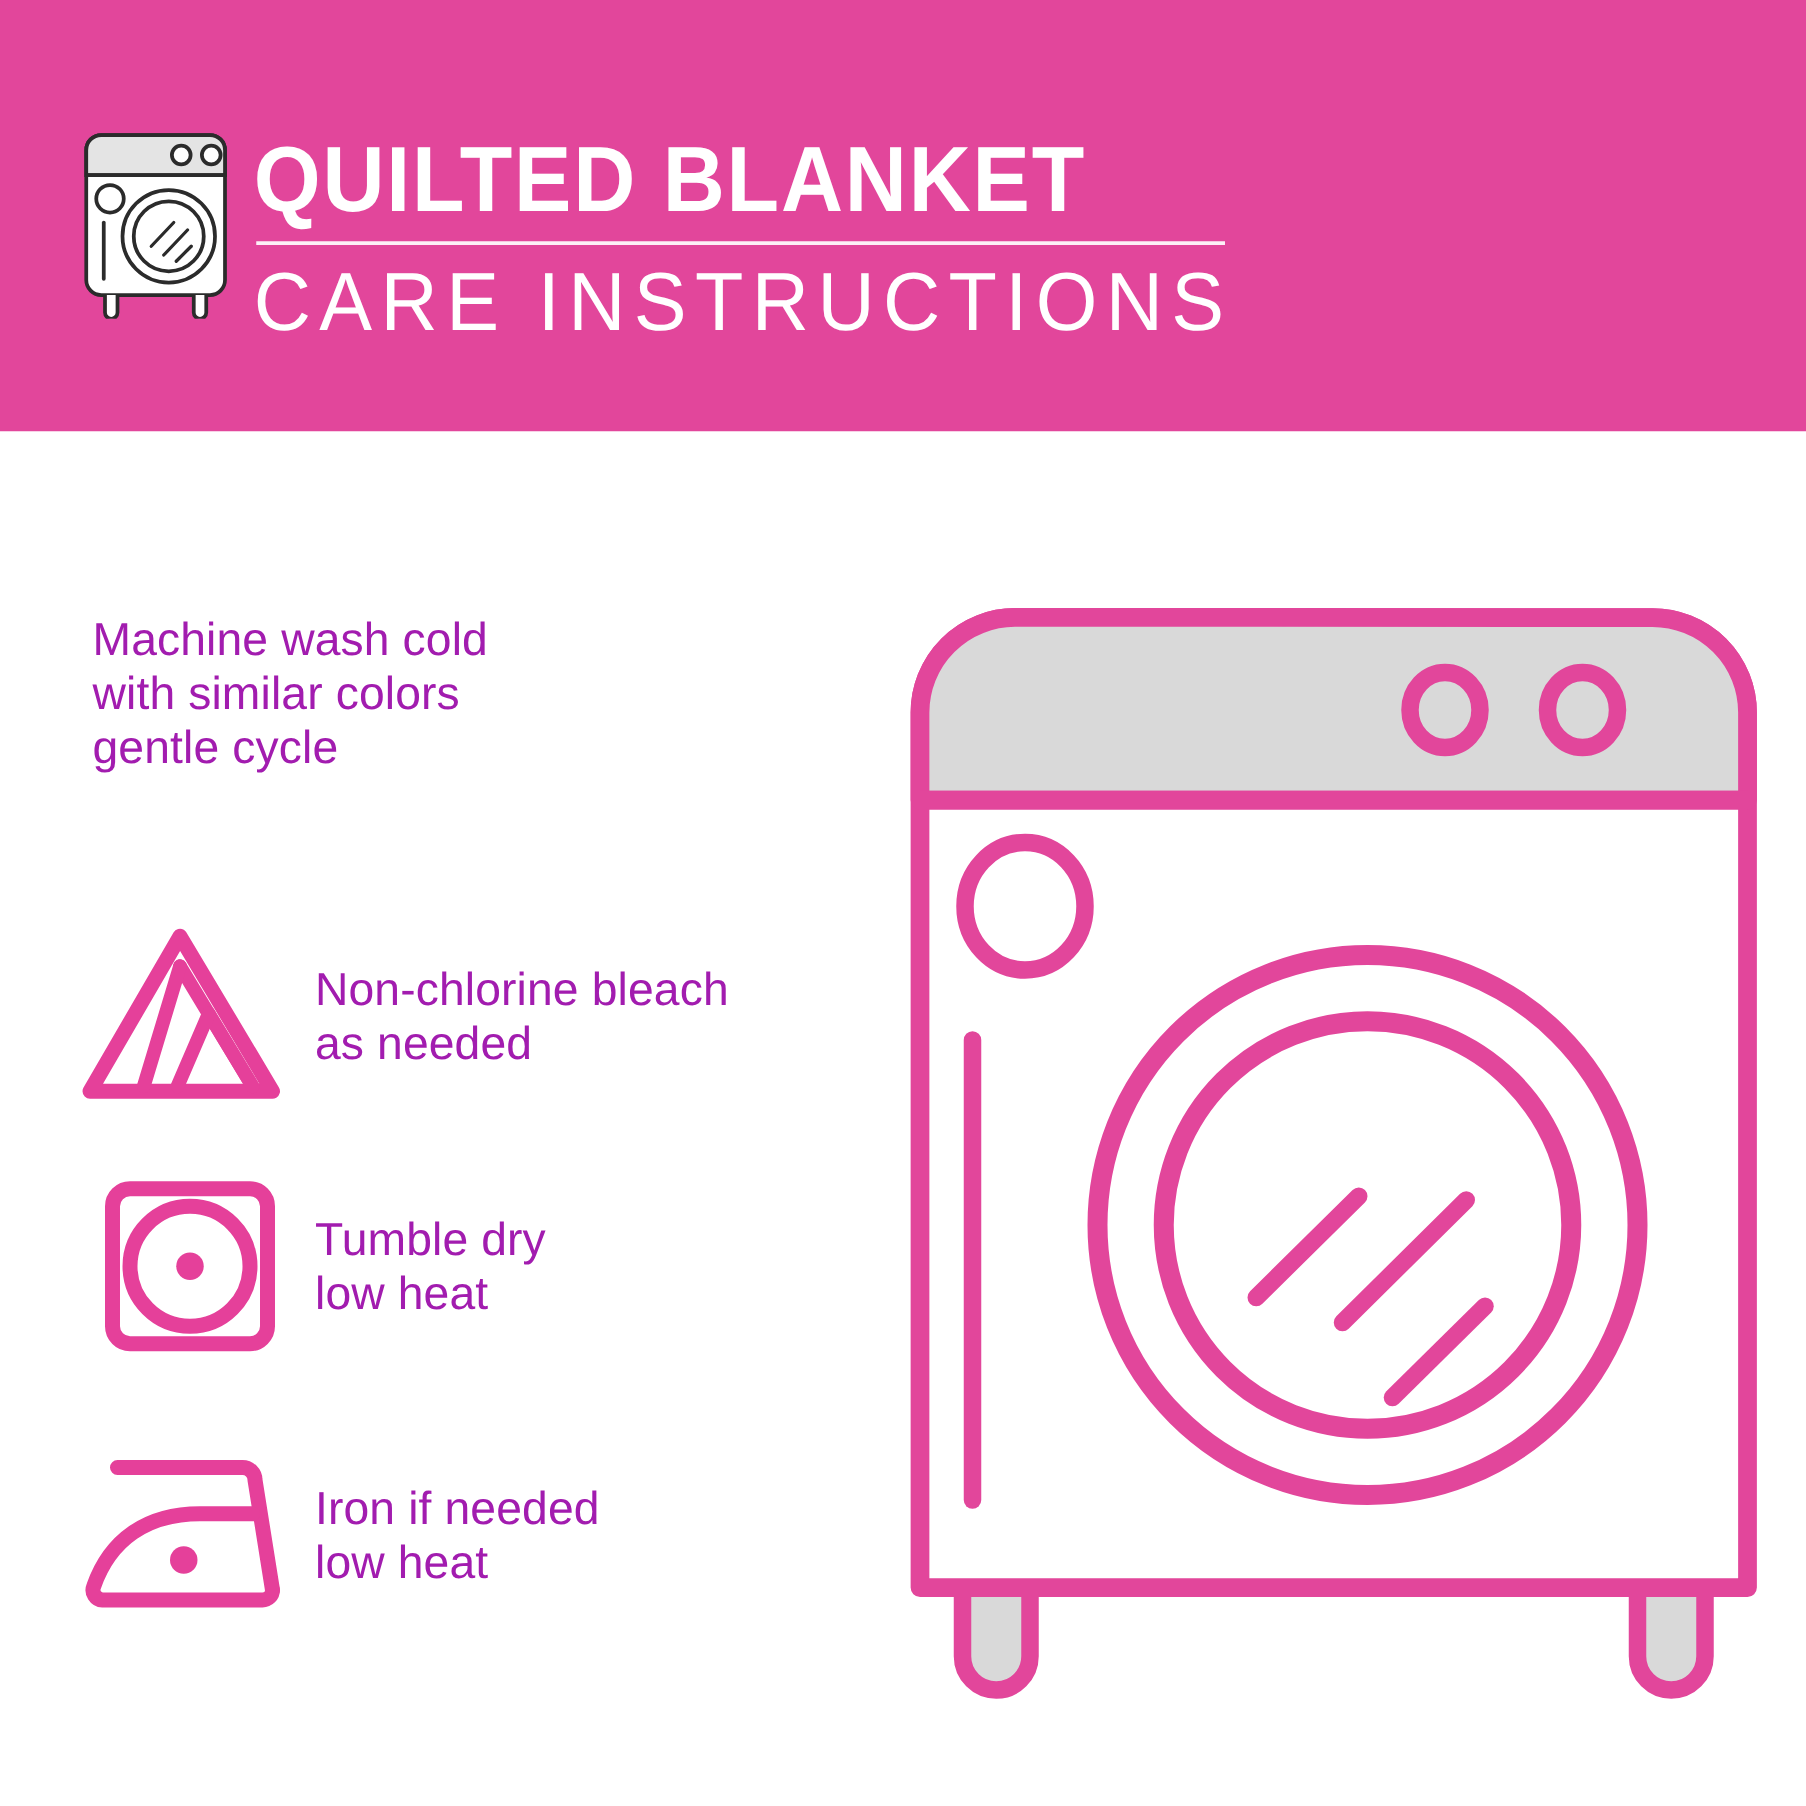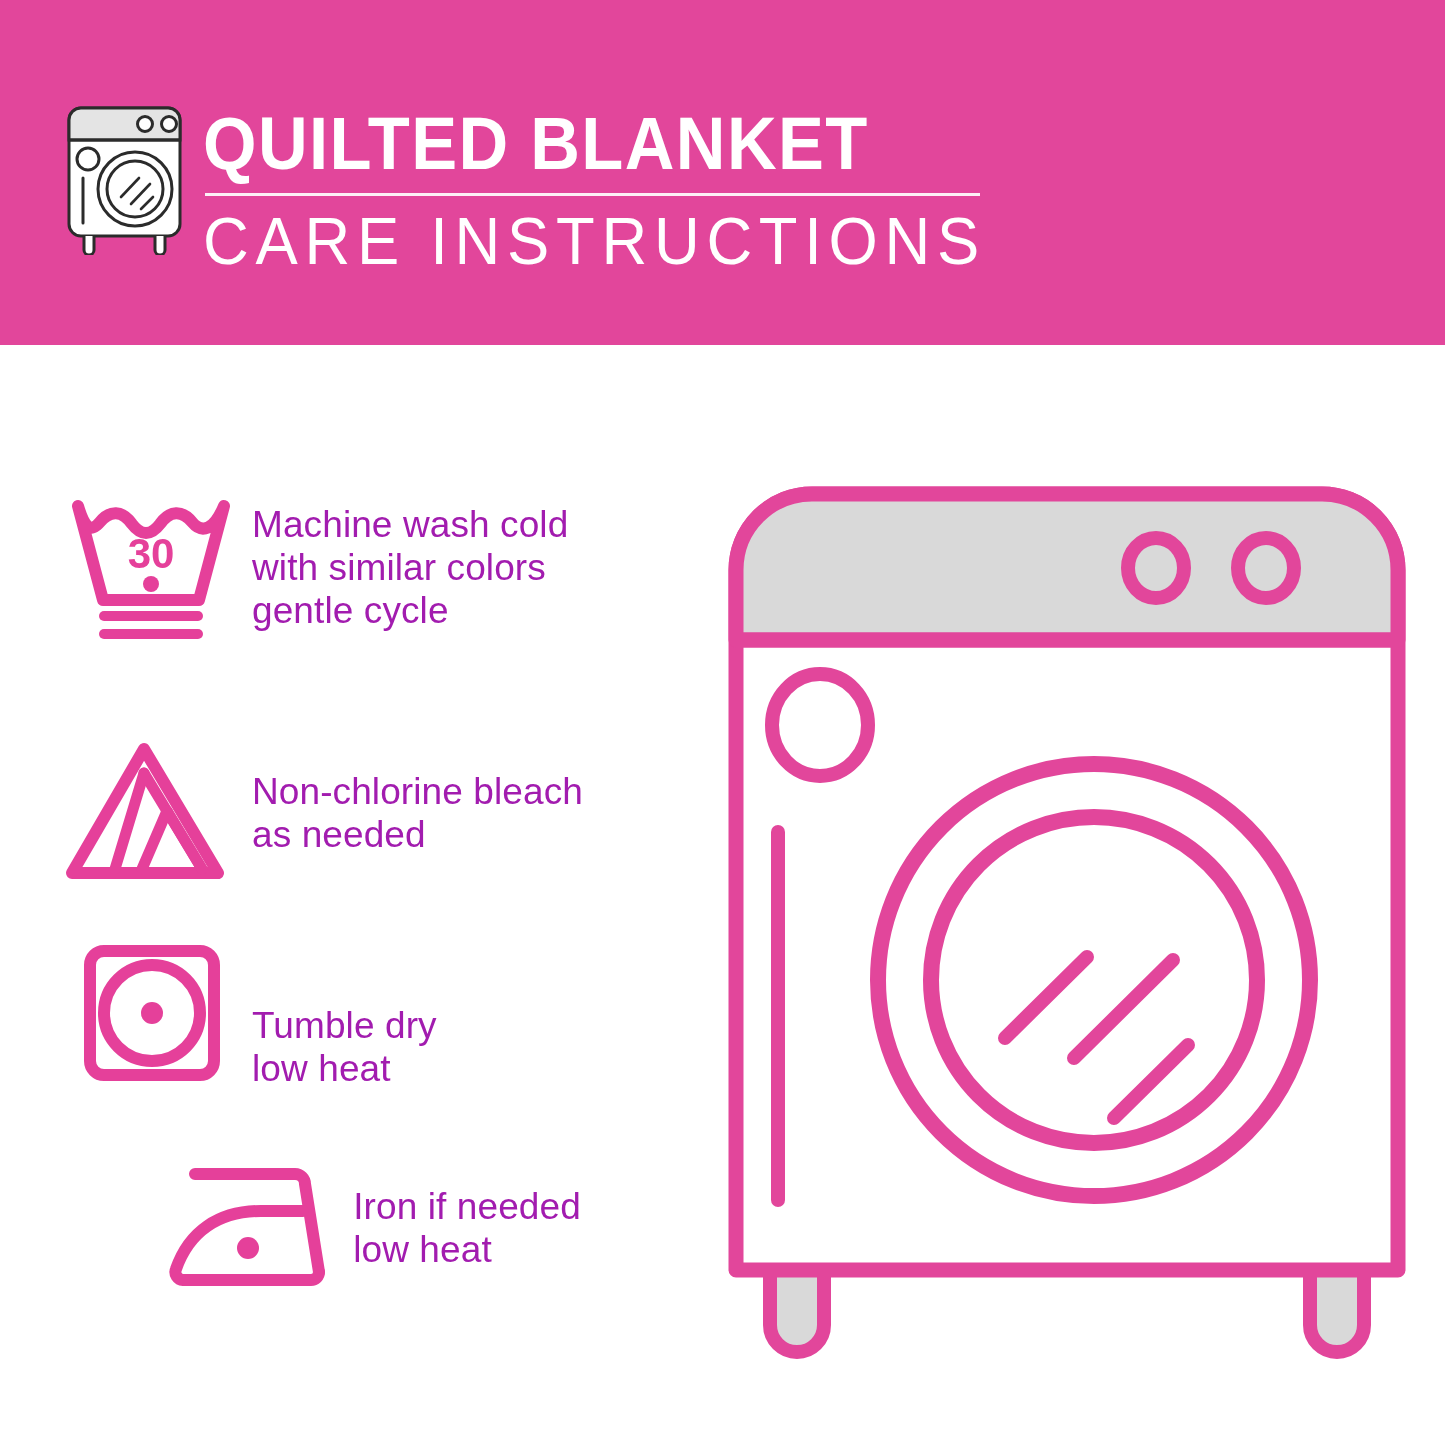--- a/index.html
+++ b/index.html
@@ -84,22 +84,22 @@
   }
   .care-row {
     position: absolute;
     left: 62px;
     width: 620px;
     display: flex;
     align-items: center;
   }
   .care-row-0 { top: 145px; }
   .care-row-1 { top: 390px; }
-  .care-row-2 { top: 590px; align-items: flex-end; }
-  .care-row-3 { top: 805px; justify-content: center; }
+  .care-row-2 { top: 590px; }
+  .care-row-3 { top: 805px; }
 
   .care-symbol {
     width: 178px;
     height: 155px;
     flex: 0 0 178px;
     display: flex;
     align-items: center;
     justify-content: center;
   }
   .care-text {
@@ -158,38 +158,20 @@
     <div class="header-text-block">
       <h1 class="header-title">QUILTED BLANKET</h1>
       <div class="header-divider"></div>
       <h2 class="header-subtitle">CARE INSTRUCTIONS</h2>
     </div>
   </div>
 
   <div class="care-list">
 
     <div class="care-row care-row-0">
-      <div class="care-symbol">
-        <svg viewBox="0 0 178 155" width="178" height="155" aria-hidden="true">
-
-          <path d="M16 16 L41 110 L137 110 L162 16
-                   C152 40 140 44 130 32
-                   C120 20 108 20 98 34
-                   C89 46 79 46 70 34
-                   C60 20 48 20 38 32
-                   C28 44 22 36 16 16 Z" fill="none" stroke="#e5409a" stroke-width="12" stroke-linejoin="round" stroke-linecap="round"></path>
-
-          <text x="89" y="78" font-family="Liberation Sans, sans-serif" font-size="42" font-weight="bold" fill="#e5409a" text-anchor="middle">30</text>
-
-          <circle cx="89" cy="94" r="8" fill="#e5409a"></circle>
-
-          <rect x="37" y="121" width="104" height="10" rx="5" fill="#e5409a"></rect>
-          <rect x="37" y="139" width="104" height="10" rx="5" fill="#e5409a"></rect>
-        </svg>
-      </div>
       <div class="care-text">Machine wash cold
 with similar colors
 gentle cycle</div>
     </div>
 
     <div class="care-row care-row-1">
       <div class="care-symbol">
         <svg viewBox="0 0 178 155" width="178" height="155" aria-hidden="true">
 
           <path d="M82 14 L156 138 L10 138 Z" fill="none" stroke="#e5409a" stroke-width="12" stroke-linejoin="round"></path>

